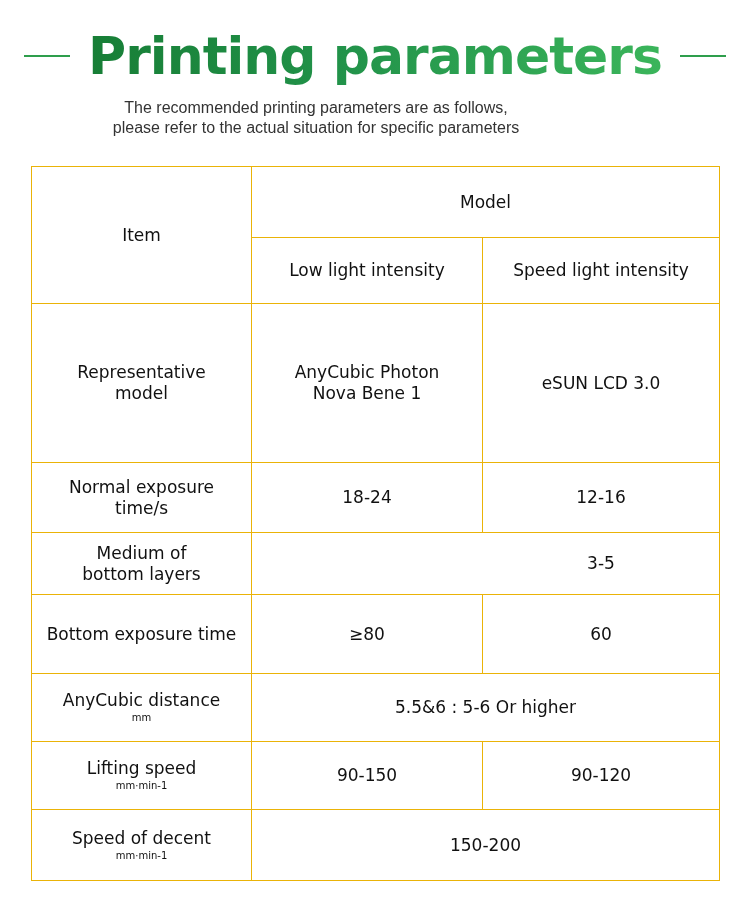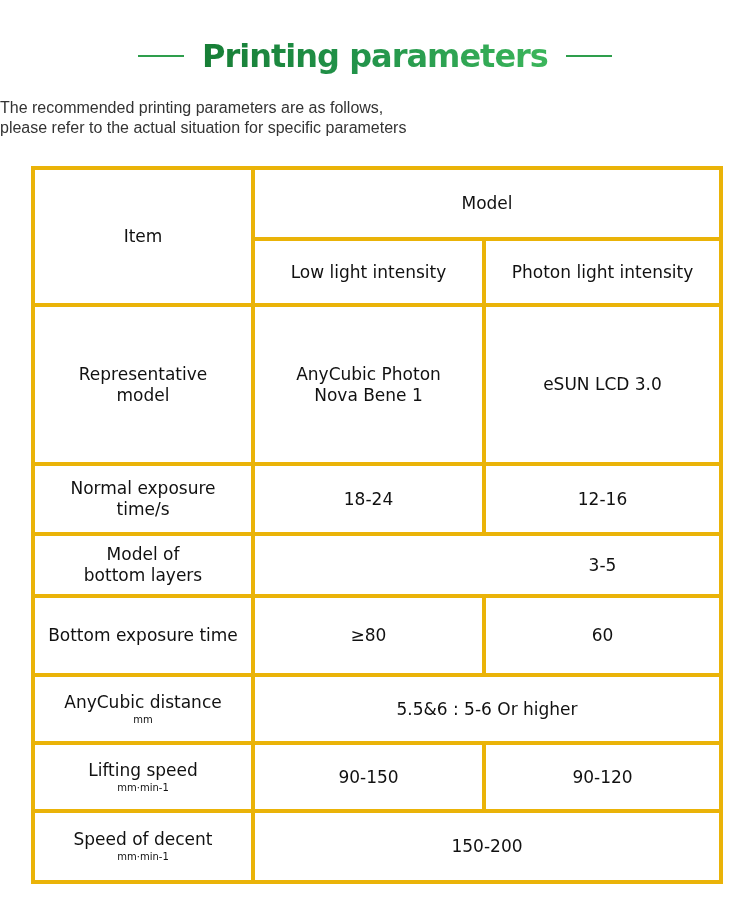--- a/index.html
+++ b/index.html
@@ -10,37 +10,37 @@
     }
     .title-wrap {
       position: absolute; top: 26px; left: 0; width: 750px; height: 60px;
       display: flex; align-items: center; justify-content: center;
     }
     .title-dash {
       width: 46px; height: 2px; background: #2e9e4c; margin: 0 18px;
     }
     .title {
       font-family: "DejaVu Sans", sans-serif;
-      font-weight: bold; font-size: 32px; letter-spacing: -1px;
+      font-weight: bold; font-size: 52px; letter-spacing: -1px;
       background: linear-gradient(90deg, #177e36 0%, #22934a 45%, #3bb55b 100%);
       -webkit-background-clip: text; background-clip: text; color: transparent;
       line-height: 60px;
     }
     .subtitle {
       position: absolute; top: 98px; left: 0; width: 632px;
-      font-family: "Liberation Sans", sans-serif;
+      text-align: center; font-family: "Liberation Sans", sans-serif;
       font-size: 16px; line-height: 20px; color: #333333;
     }
     .subtitle div { white-space: nowrap; }
     table.params {
       position: absolute; top: 166px; left: 31px; width: 688px; height: 714px;
       border-collapse: collapse; table-layout: fixed;
     }
     table.params td {
-      border: 4px solid #eab308; text-align: center; vertical-align: middle;
+      border: 1px solid #eab308; text-align: center; vertical-align: middle;
       font-family: "DejaVu Sans", sans-serif; font-size: 17px; line-height: 21px;
       padding: 0 4px; color: #111111; margin-top: 18px;
     }
     .col-item { width: 220px; }
     .col-low { width: 231px; }
     .col-med { width: 237px; }
     .small { display: block; font-size: 10px; line-height: 14px; }
     .right-half { display: flex; height: 100%; }
     .right-half span.left { flex: 0 0 231px; }
     .right-half span.right { flex: 1; text-align: center; }
@@ -65,34 +65,34 @@
       <col class="col-low">
       <col class="col-med">
   </colgroup>
   <tbody>
       <tr style="height:71px">
     <td rowspan="2">Item</td>
     <td colspan="2">Model</td>
   </tr>
   <tr style="height:66px">
     <td>Low light intensity</td>
-    <td>Photon light intensity</td>
+    <td>Speed light intensity</td>
   </tr>
   <tr style="height:159px">
     <td style="padding:0 40px">Representative model</td>
     <td style="padding:0 36px">AnyCubic Photon Nova Bene 1</td>
     <td>eSUN LCD 3.0</td>
   </tr>
   <tr style="height:70px">
     <td style="padding:0 30px">Normal exposure time/s</td>
     <td>18-24</td>
     <td>12-16</td>
   </tr>
   <tr style="height:62px">
-    <td style="padding:0 40px">Model of bottom layers</td>
+    <td style="padding:0 40px">Medium of bottom layers</td>
     <td colspan="2" style="padding:0">
       <div class="right-half" style="align-items:center">
         <span class="left"></span>
         <span class="right">3-5</span>
       </div>
     </td>
   </tr>
   <tr style="height:79px">
     <td>Bottom exposure time</td>
     <td>≥80</td>

